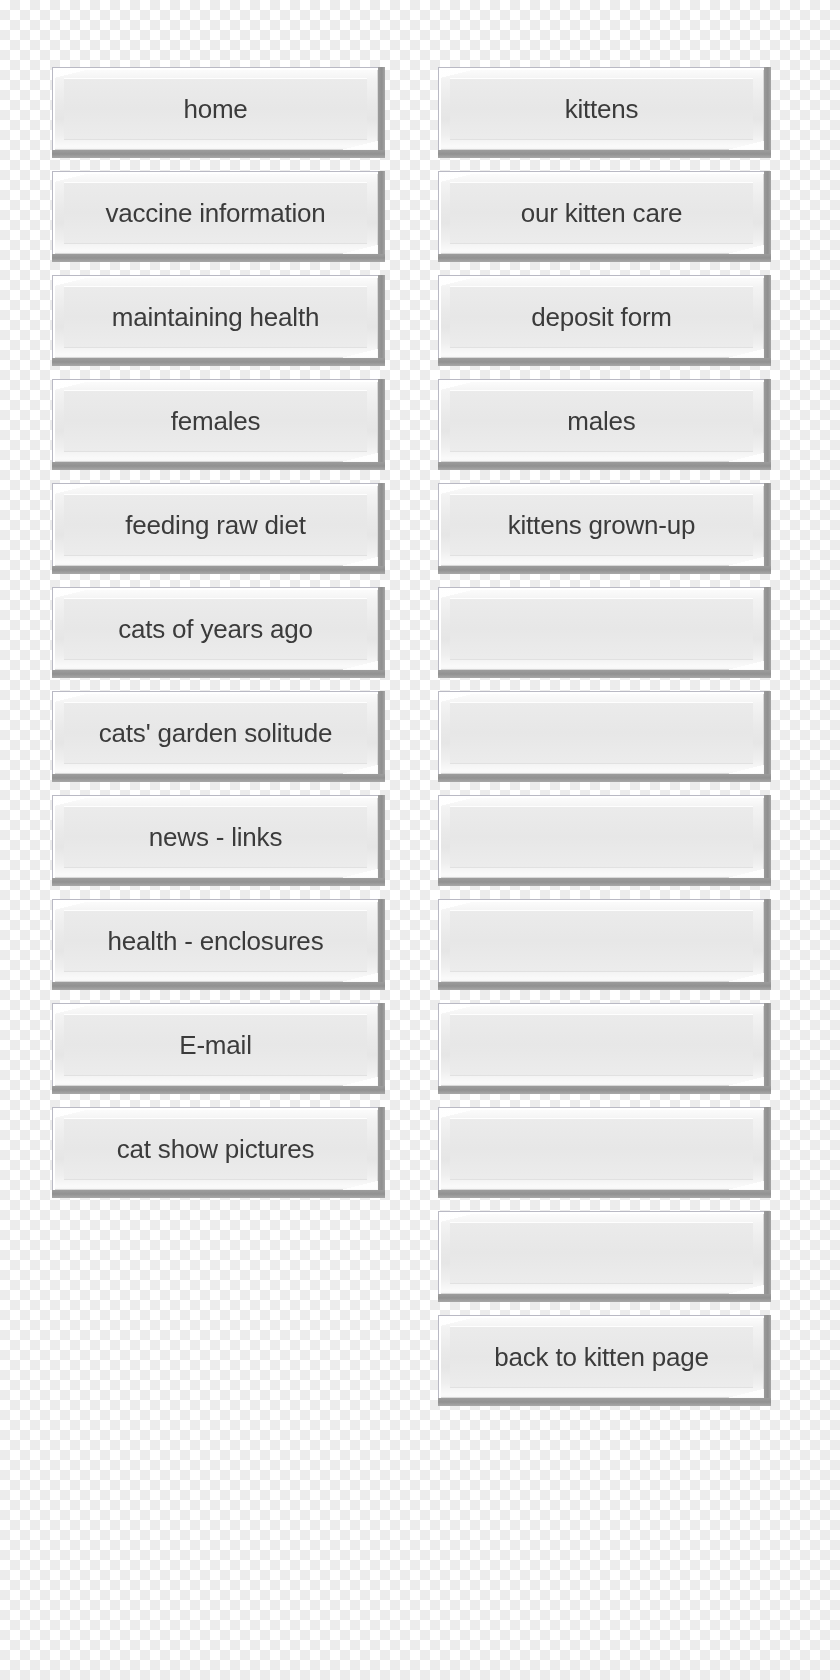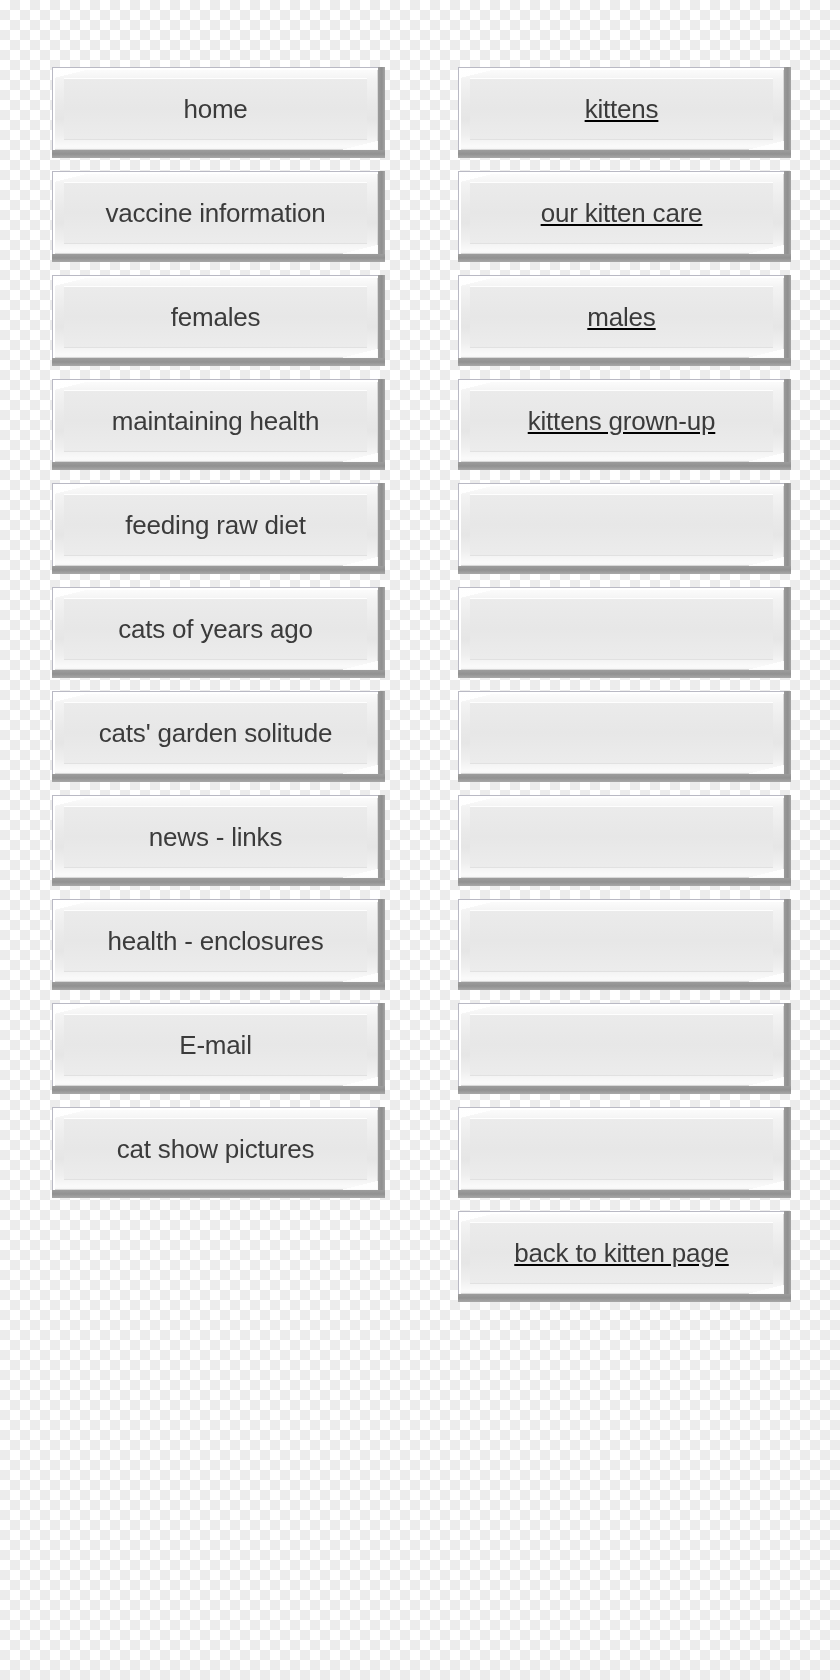--- a/index.html
+++ b/index.html
@@ -29,21 +29,21 @@
     padding-left: 45px;
   }
 
   .column {
     position: absolute;
     top: 67px;
     width: 333px;
   }
 
   .column-left  { left: 52px; }
-  .column-right { left: 458px; text-decoration: underline; }
+  .column-right { left: 438px; }
 
   
   .btn-slot {
     height: 91px;
     margin-bottom: 13px;
     position: relative;
   }
 
   
   .btn {
@@ -156,28 +156,28 @@
         <div class="btn">
           <span class="btn-bevel"></span>
           <span class="btn-inner"></span>
           <span class="btn-label">vaccine information</span>
         </div>
       </div>
       <div class="btn-slot">
         <div class="btn">
           <span class="btn-bevel"></span>
           <span class="btn-inner"></span>
+          <span class="btn-label">maintaining health</span>
+        </div>
+      </div>
+      <div class="btn-slot">
+        <div class="btn">
+          <span class="btn-bevel"></span>
+          <span class="btn-inner"></span>
           <span class="btn-label">females</span>
-        </div>
-      </div>
-      <div class="btn-slot">
-        <div class="btn">
-          <span class="btn-bevel"></span>
-          <span class="btn-inner"></span>
-          <span class="btn-label">maintaining health</span>
         </div>
       </div>
       <div class="btn-slot">
         <div class="btn">
           <span class="btn-bevel"></span>
           <span class="btn-inner"></span>
           <span class="btn-label">feeding raw diet</span>
         </div>
       </div>
       <div class="btn-slot">
@@ -235,20 +235,27 @@
         <div class="btn">
           <span class="btn-bevel"></span>
           <span class="btn-inner"></span>
           <span class="btn-label">our kitten care</span>
         </div>
       </div>
       <div class="btn-slot">
         <div class="btn">
           <span class="btn-bevel"></span>
           <span class="btn-inner"></span>
+          <span class="btn-label">deposit form</span>
+        </div>
+      </div>
+      <div class="btn-slot">
+        <div class="btn">
+          <span class="btn-bevel"></span>
+          <span class="btn-inner"></span>
           <span class="btn-label">males</span>
         </div>
       </div>
       <div class="btn-slot">
         <div class="btn">
           <span class="btn-bevel"></span>
           <span class="btn-inner"></span>
           <span class="btn-label">kittens grown-up</span>
         </div>
       </div>

